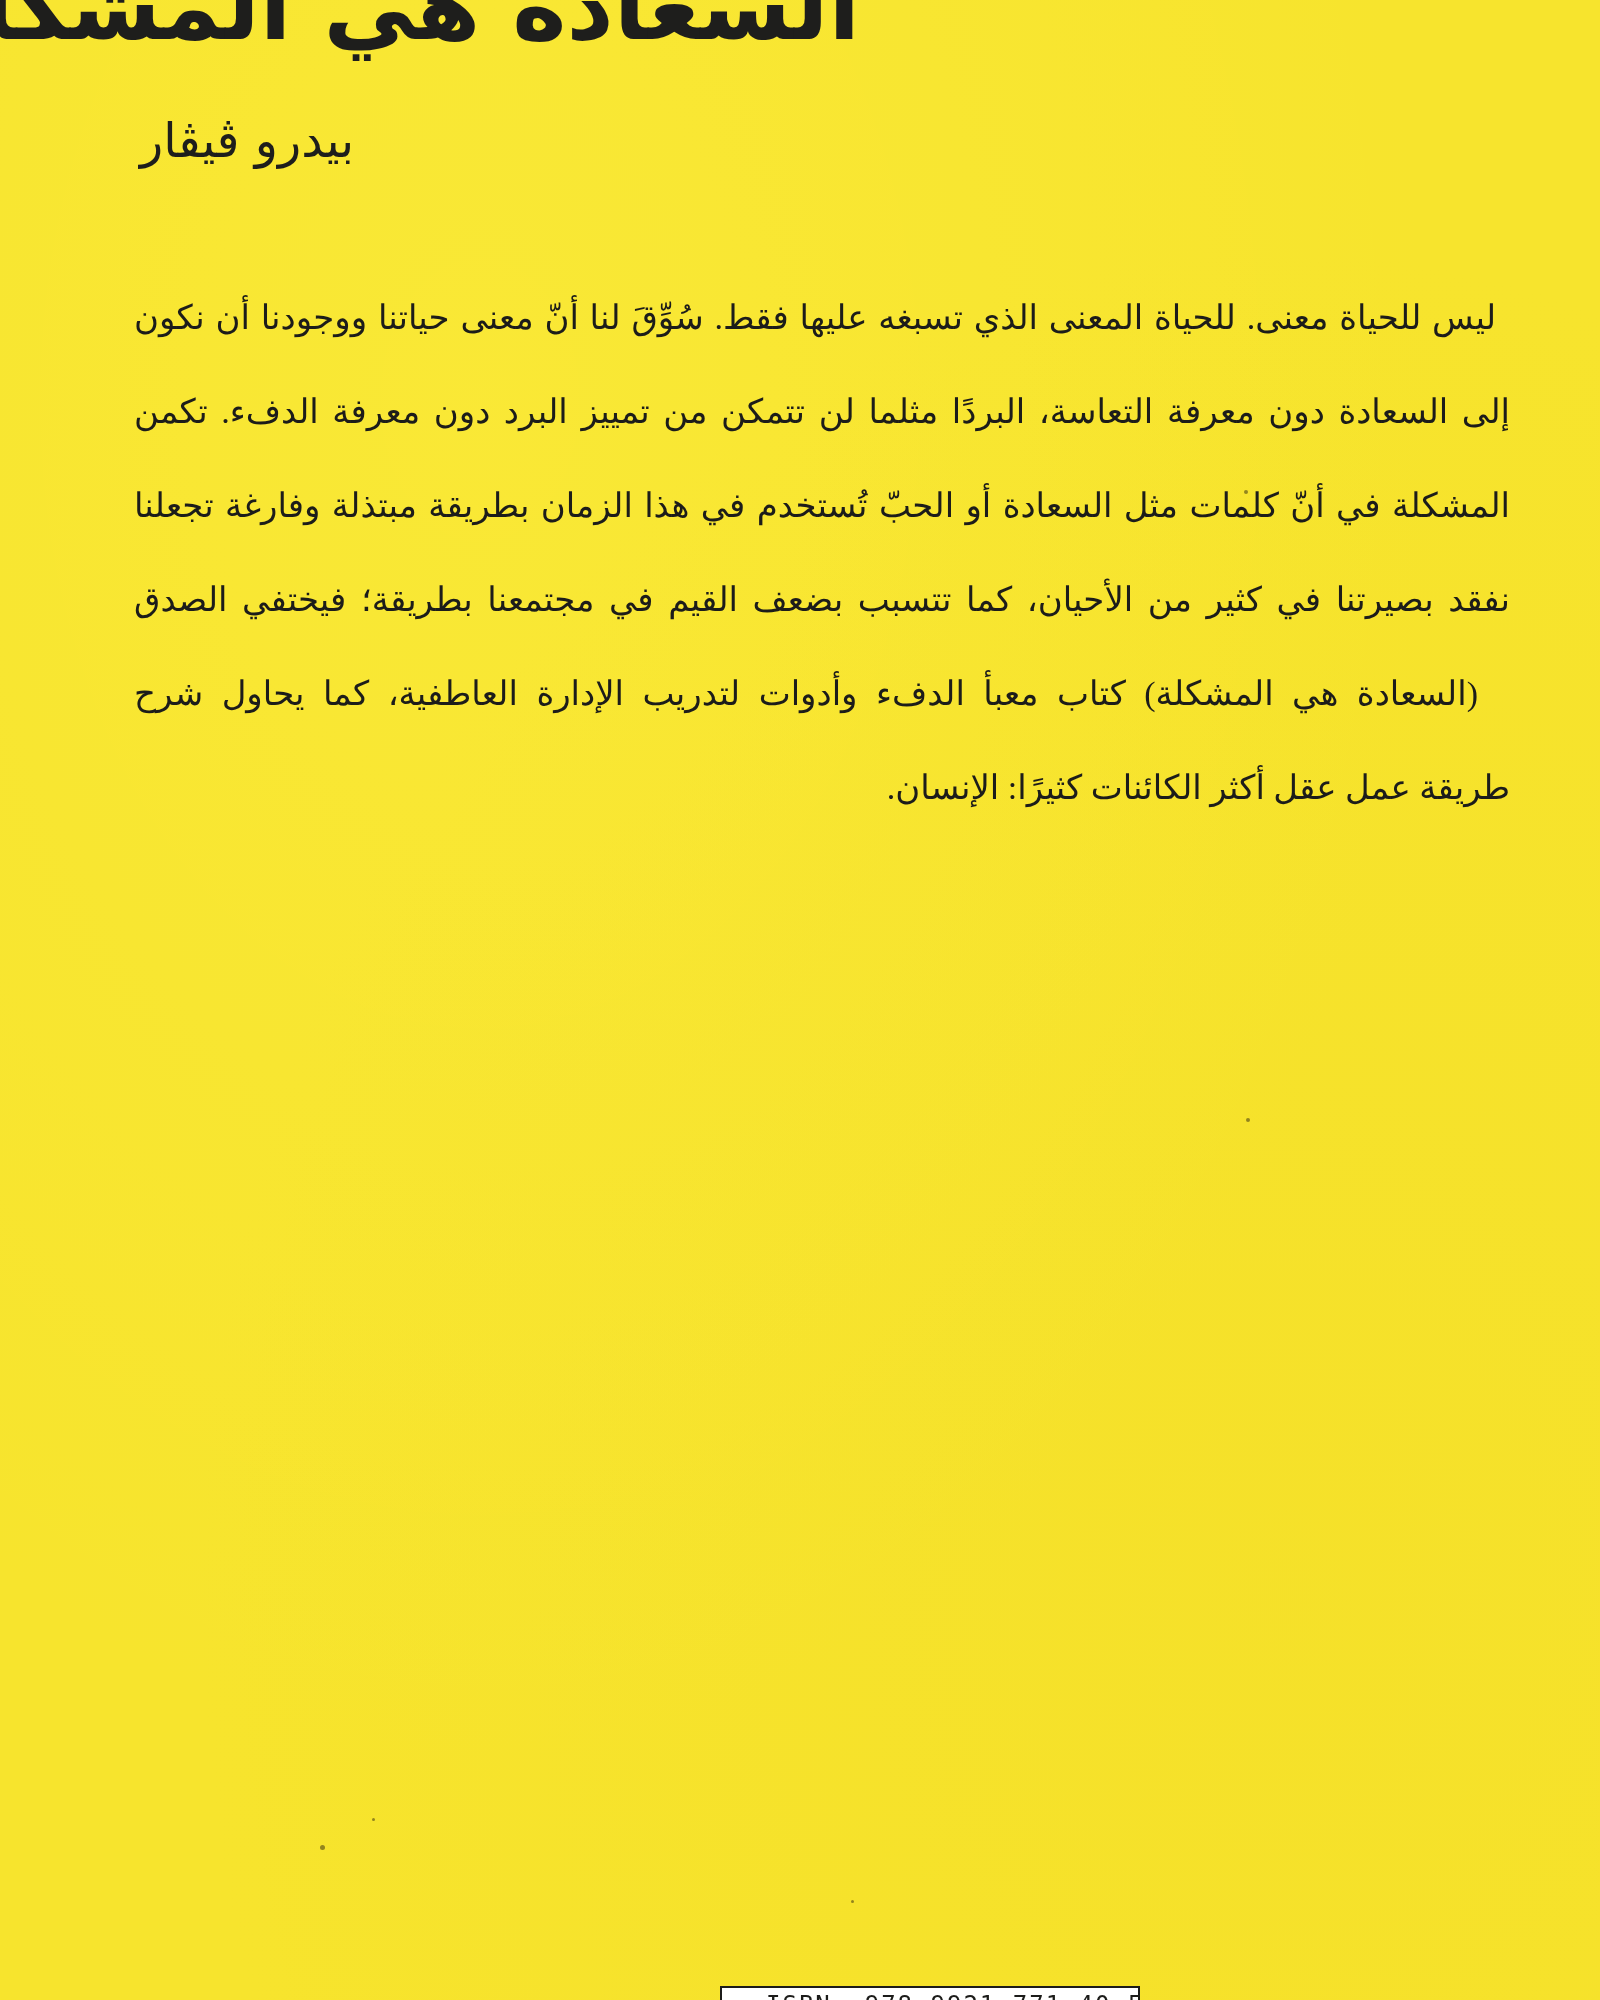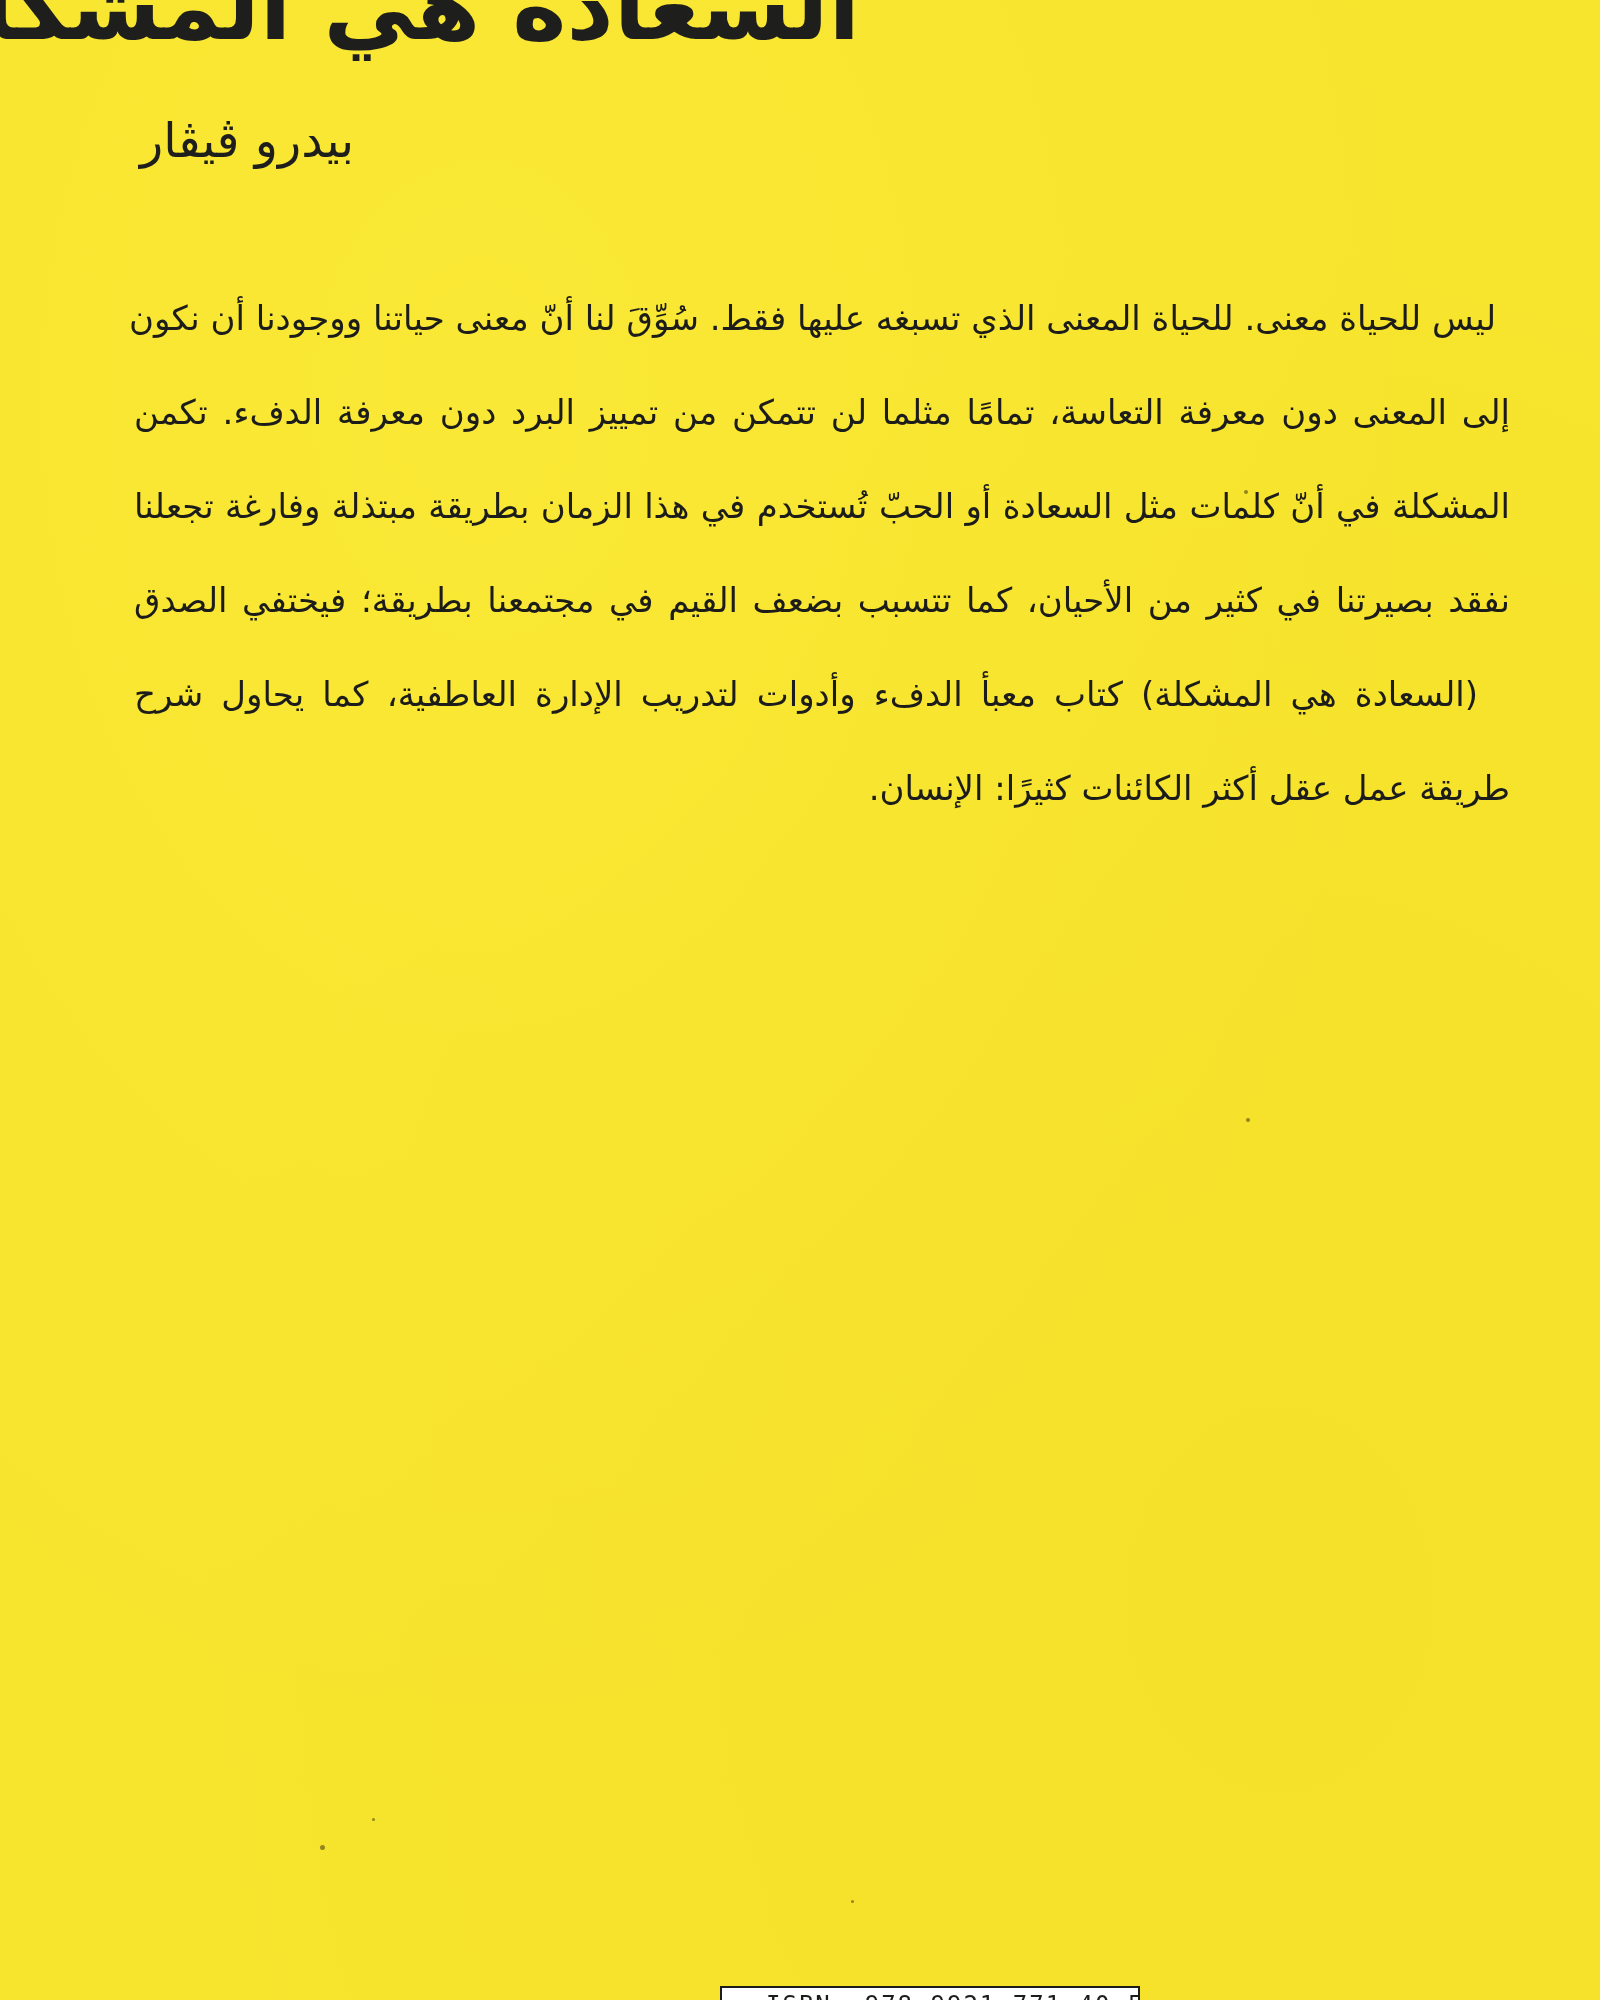--- a/index.html
+++ b/index.html
@@ -58,20 +58,21 @@
     }
     .blurb .line {
       display: block;
       height: 94px;
       line-height: 56px;
       font-size: 34px;
       white-space: nowrap;
       text-align: justify;
       text-align-last: justify;
       color: #1c1c1a;
+      font-family: Liberation Serif, serif;
     }
     .blurb .line.indent {
       padding-right: 14px;
     }
     .blurb .line.indent2 {
       padding-right: 32px;
     }
     .blurb .line.last {
       text-align-last: right;
     }
@@ -108,21 +109,21 @@
 <body>
 
 <div class="cover">
 
   <div class="title">السعادة هي المشكلة</div>
 
   <div class="author">بيدرو ڤيڤار</div>
 
   <div class="blurb">
     <span class="line indent">ليس للحياة معنى. للحياة المعنى الذي تسبغه عليها فقط. سُوِّقَ لنا أنّ معنى حياتنا ووجودنا أن نكون</span>
-    <span class="line">إلى المعنى دون معرفة التعاسة، تمامًا مثلما لن تتمكن من تمييز البرد دون معرفة الدفء. تكمن</span>
+    <span class="line">إلى السعادة دون معرفة التعاسة، البردًا مثلما لن تتمكن من تمييز البرد دون معرفة الدفء. تكمن</span>
     <span class="line">المشكلة في أنّ كلمات مثل السعادة أو الحبّ تُستخدم في هذا الزمان بطريقة مبتذلة وفارغة تجعلنا</span>
     <span class="line">نفقد بصيرتنا في كثير من الأحيان، كما تتسبب بضعف القيم في مجتمعنا بطريقة؛ فيختفي الصدق</span>
     <span class="line indent2">(السعادة هي المشكلة) كتاب معبأ الدفء وأدوات لتدريب الإدارة العاطفية، كما يحاول شرح</span>
     <span class="line last">طريقة عمل عقل أكثر الكائنات كثيرًا: الإنسان.</span>
   </div>
 
   <span class="speck" style="left:1244px;top:490px;"></span>
   <span class="speck" style="left:1246px;top:1118px;"></span>
   <span class="speck" style="left:320px;top:1845px;width:5px;height:5px;"></span>
   <span class="speck" style="left:372px;top:1818px;width:3px;height:3px;"></span>

